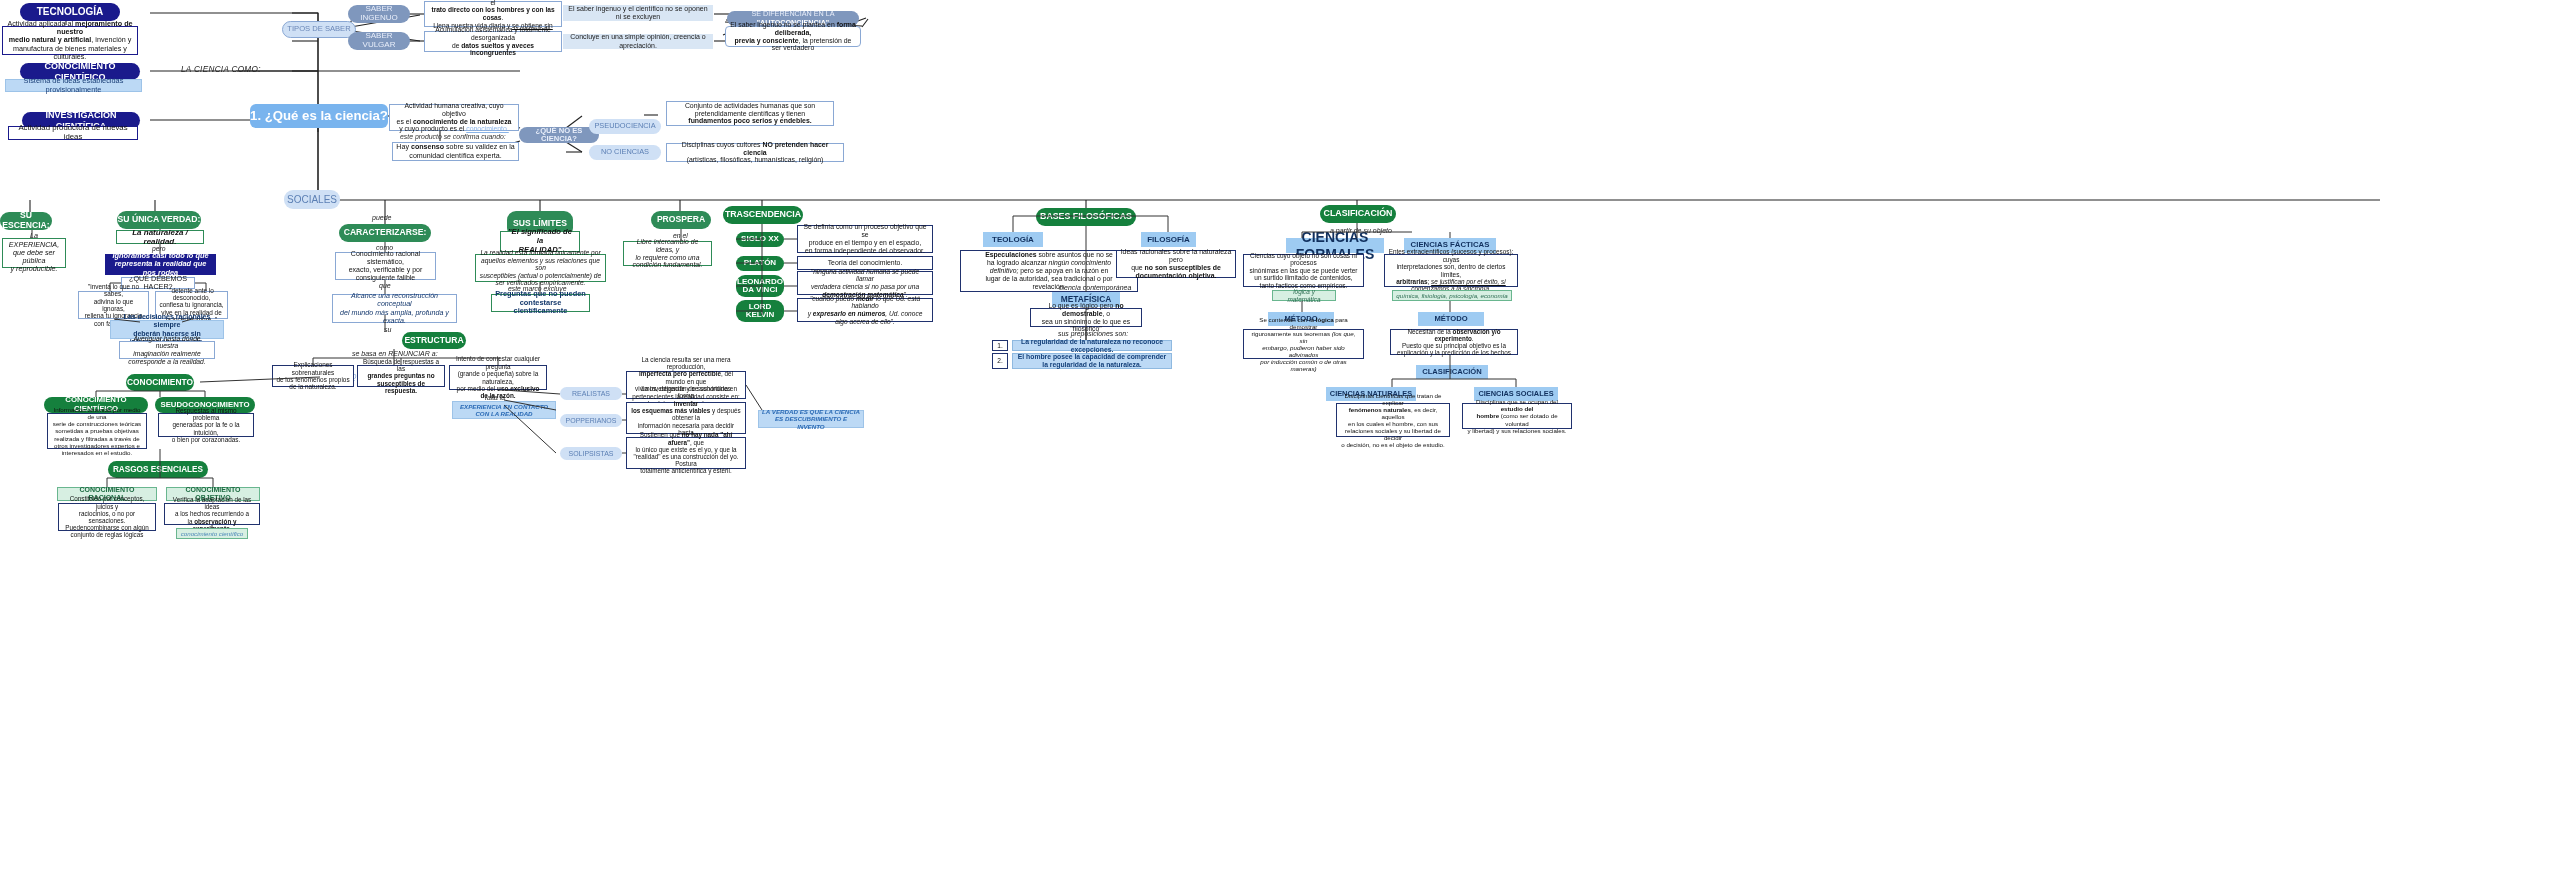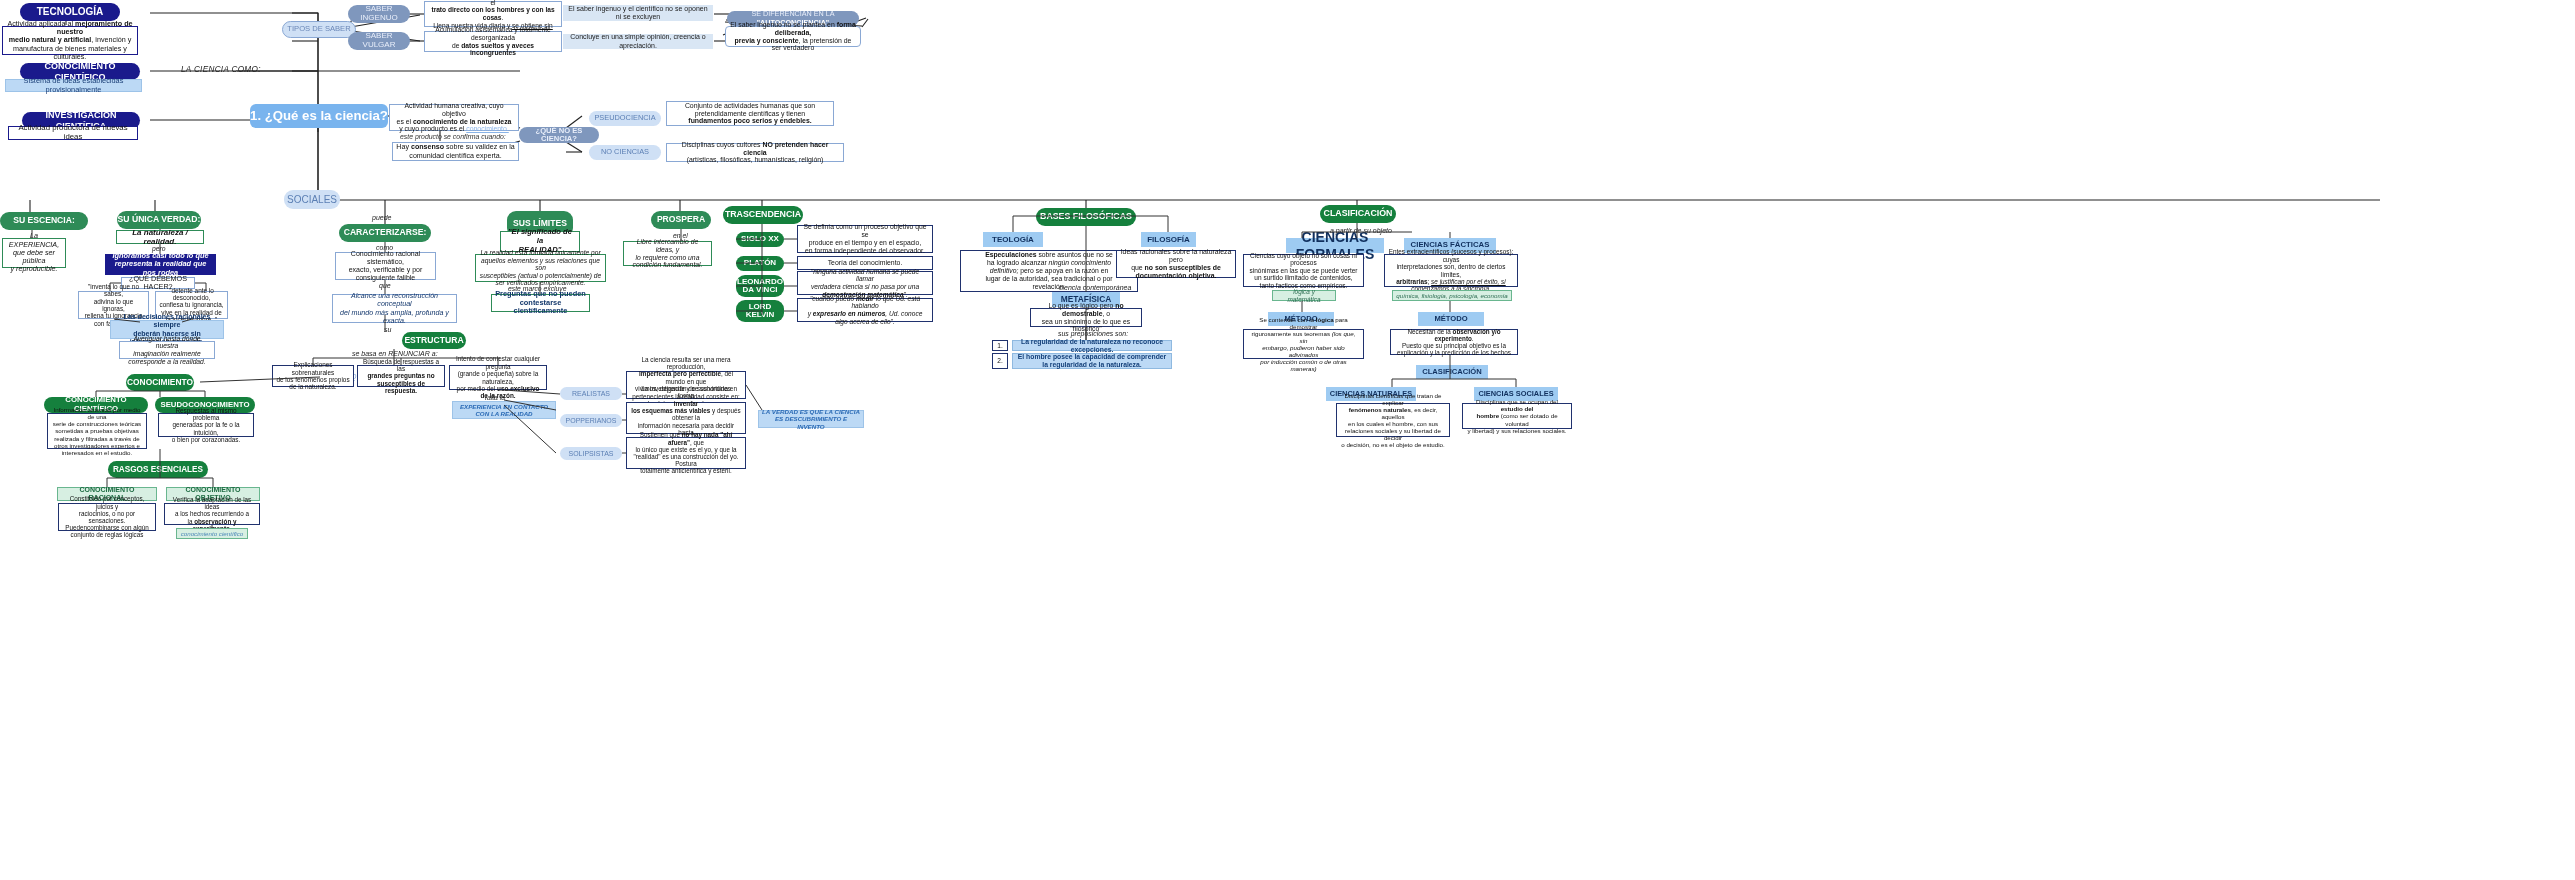--- a/index.html
+++ b/index.html
@@ -151,33 +151,33 @@
 <div class="node box b-blue" style="left:389px;top:104px;width:130px;height:27px;font-size:6.9px;">
   <span>Actividad humana creativa, cuyo objetivo<br>es el <b>conocimiento de la naturaleza</b><br>y cuyo producto es el <span class="lnk">conocimiento.</span></span>
 </div>
 <div class="lbl" style="left:400px;top:133px;font-size:6.9px;color:#333;">este producto se confirma cuando:</div>
 <div class="node box b-blue" style="left:392px;top:142px;width:127px;height:19px;font-size:7.1px;">
   <span>Hay <b>consenso</b> sobre su validez en la<br>comunidad científica experta.</span>
 </div>
 
 <div class="node pill pill-steel" style="left:519px;top:127px;width:80px;height:16px;font-size:7.6px;font-weight:bold;text-align:center;">¿QUÉ NO ES CIENCIA?</div>
 
-<div class="node pill pill-paleblue" style="left:589px;top:111px;width:72px;height:15px;font-size:7.4px;">PSEUDOCIENCIA</div>
+<div class="node pill pill-paleblue" style="left:589px;top:119px;width:72px;height:15px;font-size:7.4px;">PSEUDOCIENCIA</div>
 <div class="node box b-blue" style="left:666px;top:101px;width:168px;height:25px;font-size:6.9px;">
   <span>Conjunto de actividades humanas que son<br>pretendidamente científicas y tienen<br><b>fundamentos poco serios y endebles.</b></span>
 </div>
 
 <div class="node pill pill-paleblue" style="left:589px;top:145px;width:72px;height:15px;font-size:7.4px;">NO CIENCIAS</div>
 <div class="node box b-blue" style="left:666px;top:143px;width:178px;height:19px;font-size:6.9px;">
   <span>Disciplinas cuyos cultores <b>NO pretenden hacer ciencia</b><br>(artísticas, filosóficas, humanísticas, religión)</span>
 </div>
 
 <div class="node pill pill-paleblue" style="left:284px;top:190px;width:56px;height:19px;font-size:10px;">SOCIALES</div>
 
-<div class="node pill pill-green" style="left:0px;top:212px;width:88px;height:18px;font-size:8.6px;">SU ESCENCIA:</div>
+<div class="node pill pill-green" style="left:0px;top:212px;width:52px;height:18px;font-size:8.6px;">SU ESCENCIA:</div>
 <div class="node box b-green" style="left:2px;top:238px;width:64px;height:30px;font-size:7.2px;font-style:italic;">
   <span>La EXPERIENCIA,<br>que debe ser pública<br>y reproducible.</span>
 </div>
 
 <div class="node pill pill-green" style="left:117px;top:211px;width:84px;height:18px;font-size:8.6px;">SU ÚNICA VERDAD:</div>
 <div class="node box b-green" style="left:116px;top:230px;width:88px;height:14px;font-size:8px;font-weight:bold;font-style:italic;">La naturaleza / realidad.</div>
 <div class="lbl" style="left:152px;top:245px;font-size:6.8px;">pero</div>
 <div class="node box fill-navy" style="left:105px;top:254px;width:111px;height:21px;font-size:7.4px;font-style:italic;font-weight:bold;">
   <span>Ignoramos casi todo lo que<br>representa la realidad que nos rodea</span>
 </div>

